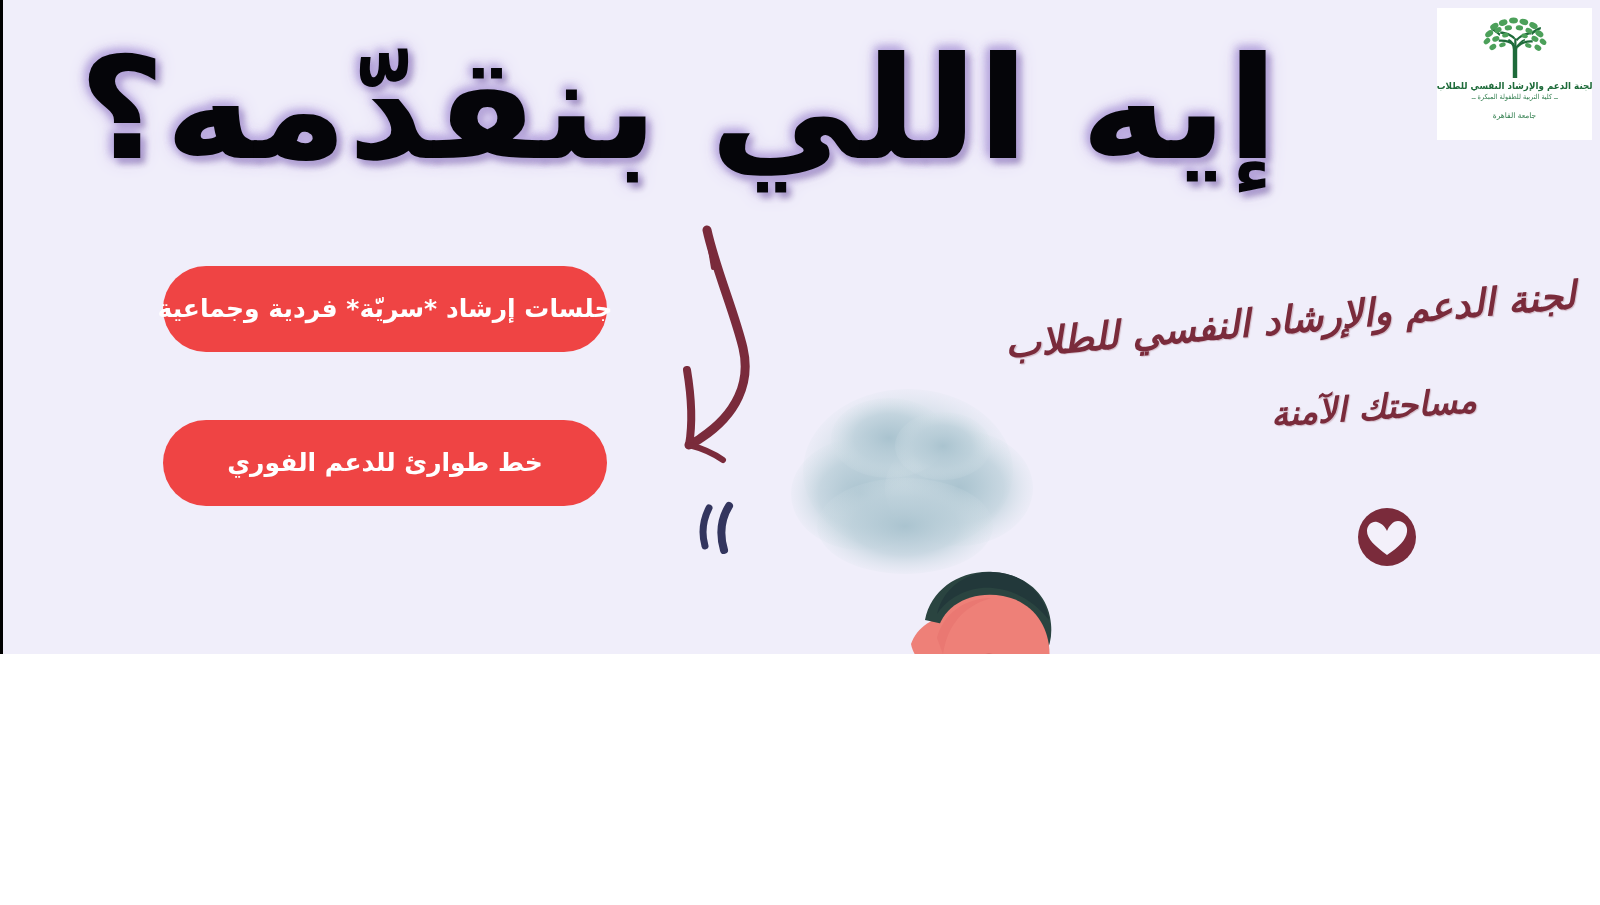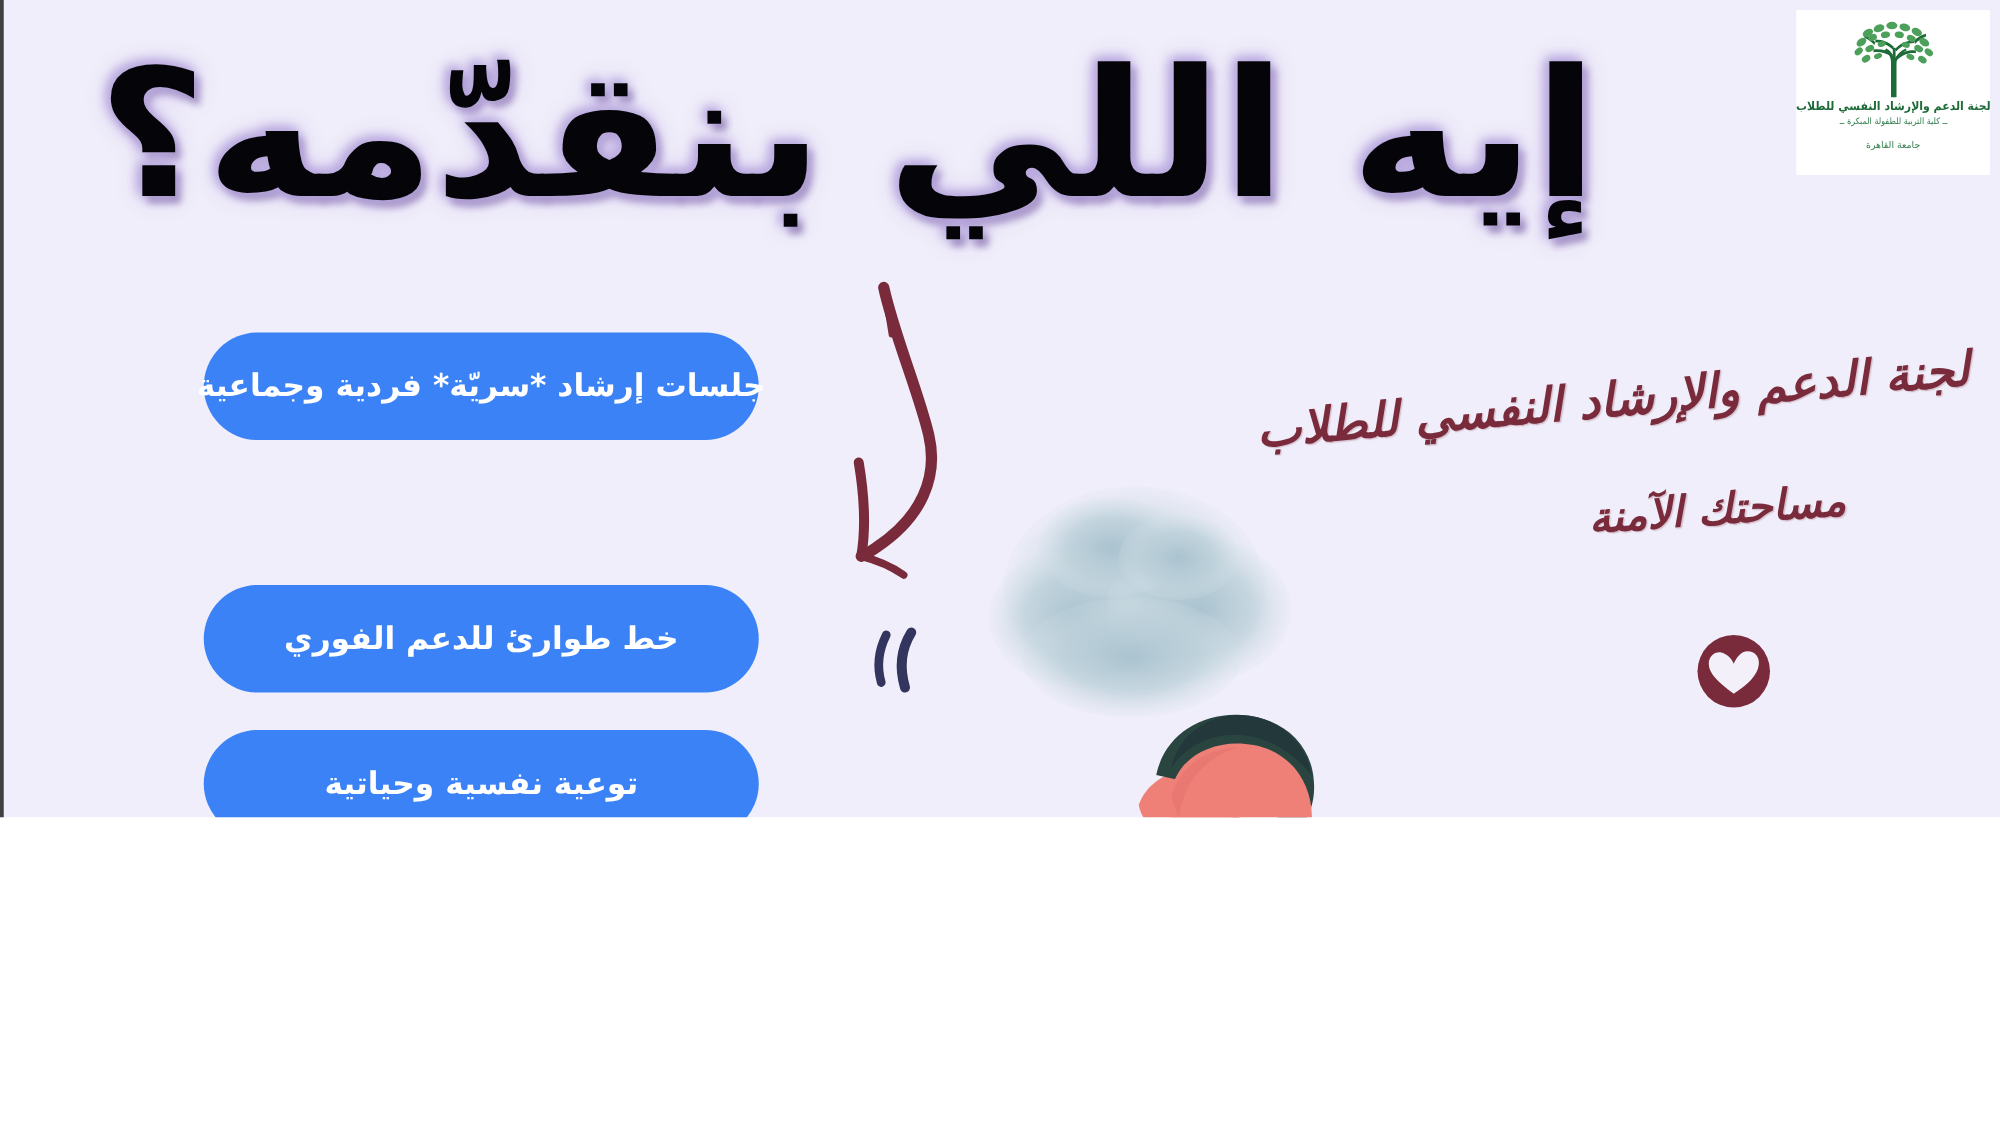--- a/index.html
+++ b/index.html
@@ -11,21 +11,21 @@
   body {
     font-family: "DejaVu Sans", "Liberation Sans", sans-serif;
   }
 
   .slide {
     position: relative;
     width: 1600px;
     height: 654px;
     background: #f0eefa;
     overflow: hidden;
-    border-left: 3px solid #404040;
+    border-left: 3px solid #000000;
     box-sizing: border-box;
   }
 
   
   .title {
     position: absolute;
     top: 6px;
     left: 110px;
     width: 1130px;
     height: 205px;
@@ -91,31 +91,31 @@
     margin-top: 10px;
     white-space: nowrap;
   }
 
   
   .pill {
     position: absolute;
     left: 160px;
     width: 444px;
     height: 86px;
-    background: #3b82f6;
+    background: #ef4444;
     border-radius: 43px;
     display: flex;
     align-items: center;
     justify-content: center;
     direction: rtl;
     box-sizing: border-box;
     padding: 0 18px;
   }
   .pill-1 { top: 266px; }
-  .pill-2 { top: 420px; margin-top: 48px; }
+  .pill-2 { top: 420px; }
   .pill-3 { top: 584px; }
   .pill-label {
     color: #ffffff;
     font-size: 25px;
     font-weight: bold;
     white-space: nowrap;
     line-height: 1.2;
   }
 
   
@@ -274,23 +274,20 @@
     <div class="logo-line2">ــ كلية التربية للطفولة المبكرة ــ</div>
     <div class="logo-line3">جامعة القاهرة</div>
   </div>
 
   <div class="pill pill-1">
     <span class="pill-label">جلسات إرشاد *سريّة* فردية وجماعية</span>
   </div>
   <div class="pill pill-2">
     <span class="pill-label">خط طوارئ للدعم الفوري</span>
   </div>
-  <div class="pill pill-3">
-    <span class="pill-label">توعية نفسية وحياتية</span>
-  </div>
 
   <svg class="arrow" viewBox="0 0 160 250">
     <path d="M68 8 C76 45 96 92 104 126 C112 160 98 192 62 216
              C58 219 54 221 50 223" fill="none" stroke="#7A2B3B" stroke-width="9" stroke-linecap="round"></path>
     <path d="M68 8 C70 22 72 34 74 46" fill="none" stroke="#7A2B3B" stroke-width="4" stroke-linecap="round"></path>
     <path d="M50 223 C54 200 52 172 48 148" fill="none" stroke="#7A2B3B" stroke-width="8" stroke-linecap="round"></path>
     <path d="M50 223 C62 226 74 231 84 238" fill="none" stroke="#7A2B3B" stroke-width="6" stroke-linecap="round"></path>
   </svg>
 
   <div class="hand-wrap">

